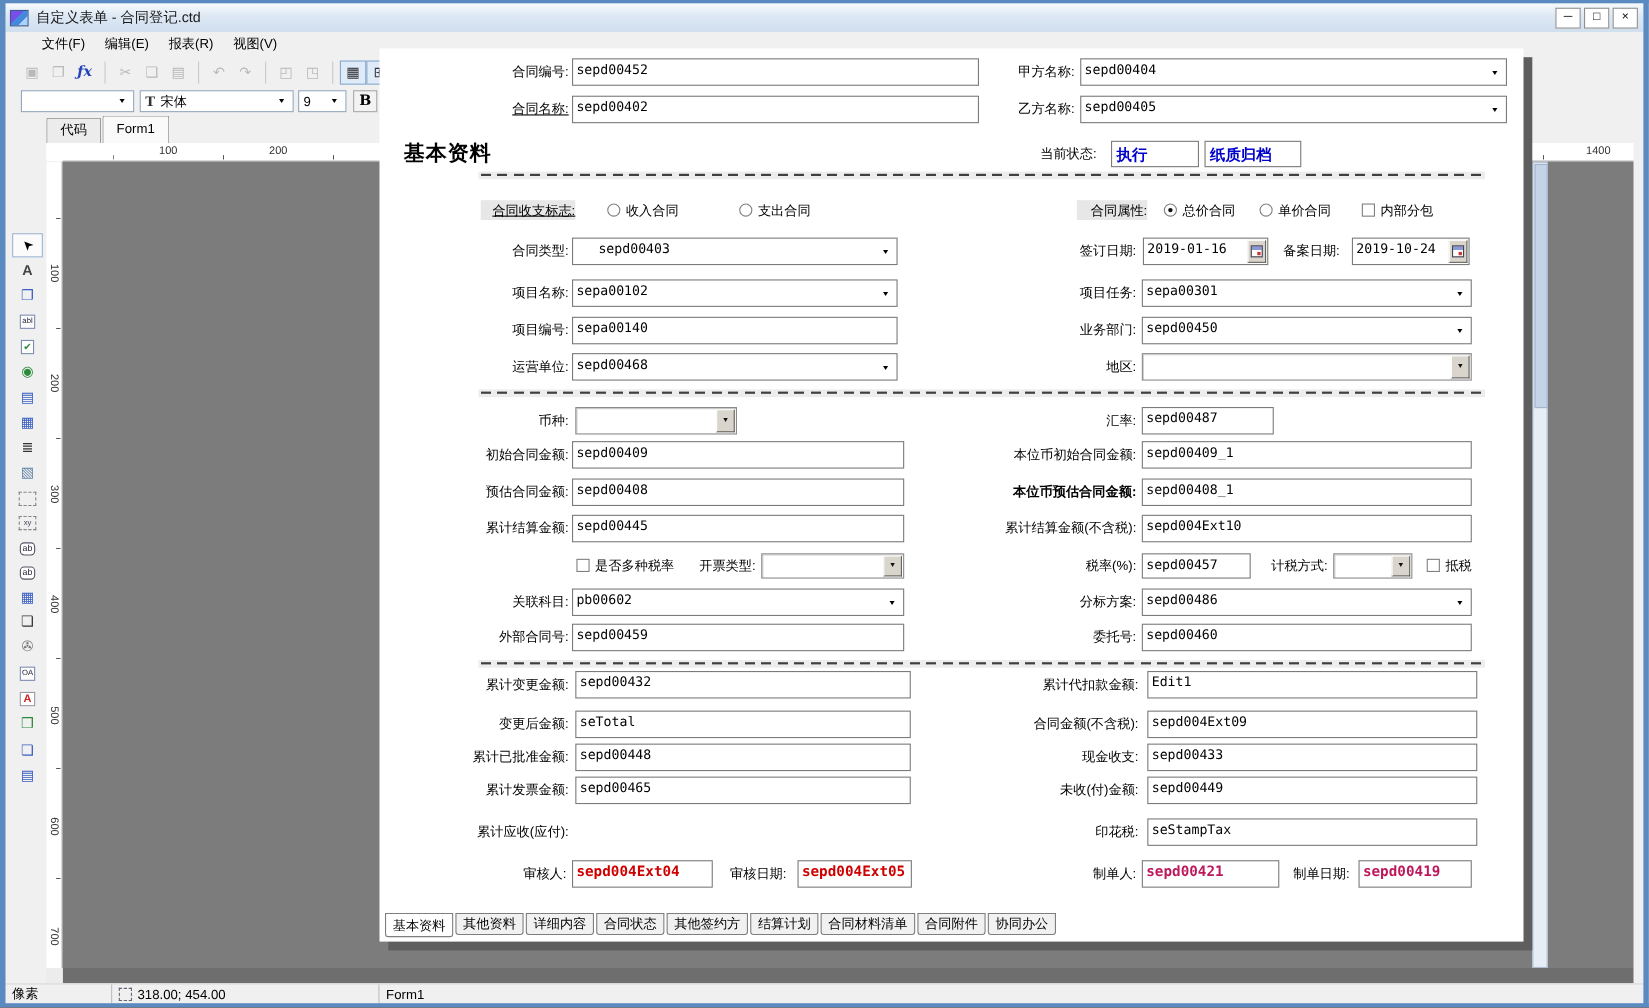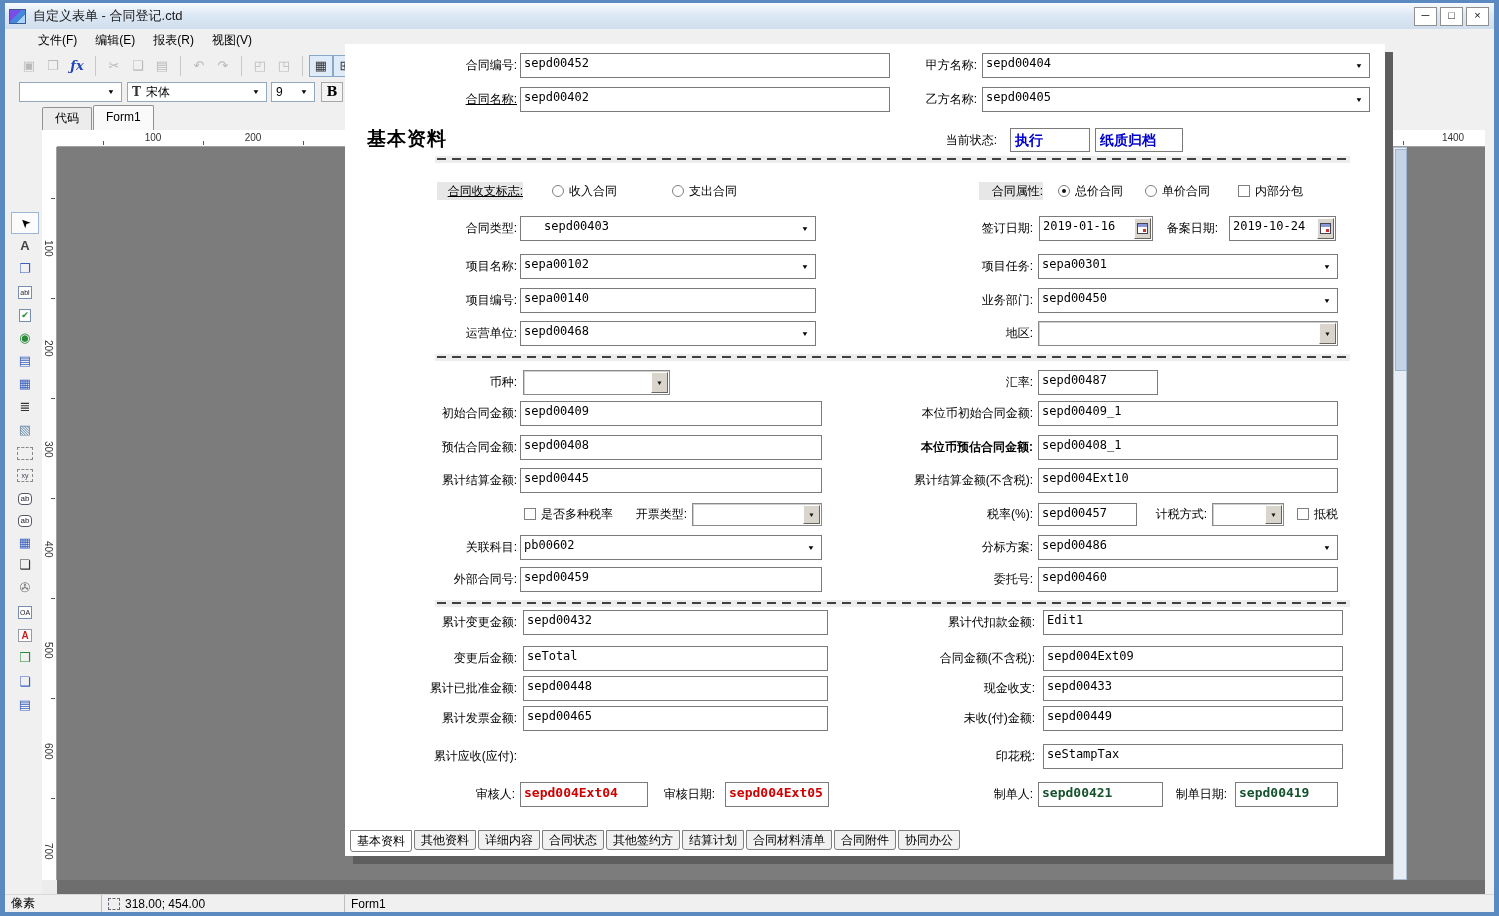--- a/index.html
+++ b/index.html
@@ -72,21 +72,21 @@
   .tb{position:absolute;height:25px;background:#fff;border:1px solid #7b7b7b;box-sizing:border-box;}
   .cv{display:block;padding:2px 2px 0 3px;font-family:"DejaVu Sans Mono",monospace;font-size:12px;color:#000;white-space:nowrap;overflow:hidden;}
   .cbo .cv{padding-right:16px;}
   .arw{position:absolute;right:6px;top:50%;transform:translateY(-50%) scaleY(0.8);font-size:8px;color:#000;}
   .tbc{box-shadow:inset 1px 1px 0 #cfcfcf;border-color:#8a8a8a;}
   .dbtn{position:absolute;top:1px;right:1px;bottom:1px;width:17px;background:#d9d5cc;border:1px solid;border-color:#fdfdfd #67655f #67655f #fdfdfd;display:flex;align-items:center;justify-content:center;box-sizing:border-box;}
   .arw2{font-size:7px;transform:scaleY(0.9);color:#111;}
   .cal{width:11px;height:11px;border:1px solid #445;background:linear-gradient(#8898d8 0 3px,#fff 3px);position:relative;box-sizing:border-box;}
   .cal::after{content:"";position:absolute;right:1px;bottom:1px;width:3px;height:3px;background:#c33;}
   .red .cv{color:#cf0000;font-weight:bold;font-size:13px;}
-  .blue .cv{color:#14532d;font-weight:bold;font-size:13px;}
+  .blue .cv{color:#be185d;font-weight:bold;font-size:13px;}
   .statbox{position:absolute;height:24px;border:1px solid #7b7b7b;box-sizing:border-box;font-weight:bold;font-size:14px;color:#0000cc;line-height:22px;padding-left:4px;white-space:nowrap;}
   .sep{position:absolute;left:90px;width:915px;height:7px;background:#ededed;}
   .sep::after{content:"";position:absolute;left:2px;right:2px;top:2px;height:2px;background:repeating-linear-gradient(90deg,#404040 0 9px,transparent 9px 15px);}
   .opt{position:absolute;height:18px;display:flex;align-items:center;gap:5px;font-size:12px;white-space:nowrap;}
   .rad{width:12px;height:12px;border:1px solid #808080;border-radius:50%;background:#fff;position:relative;box-sizing:border-box;flex:none;}
   .rad.on::after{content:"";position:absolute;left:3px;top:3px;width:4px;height:4px;background:#111;border-radius:50%;}
   .chk{width:12px;height:12px;border:1px solid #808080;background:#fff;box-sizing:border-box;flex:none;}
   .fheading{position:absolute;left:22px;top:82px;font-size:19px;font-weight:bold;letter-spacing:1px;}
   .btabs{position:absolute;left:5px;top:786px;display:flex;align-items:flex-start;}
   .btab{height:20px;line-height:19px;padding:0 6px;font-size:12px;border:1px solid #7e7e7e;background:#f1f1f1;border-radius:0 0 3px 3px;margin-right:2px;box-sizing:border-box;}

